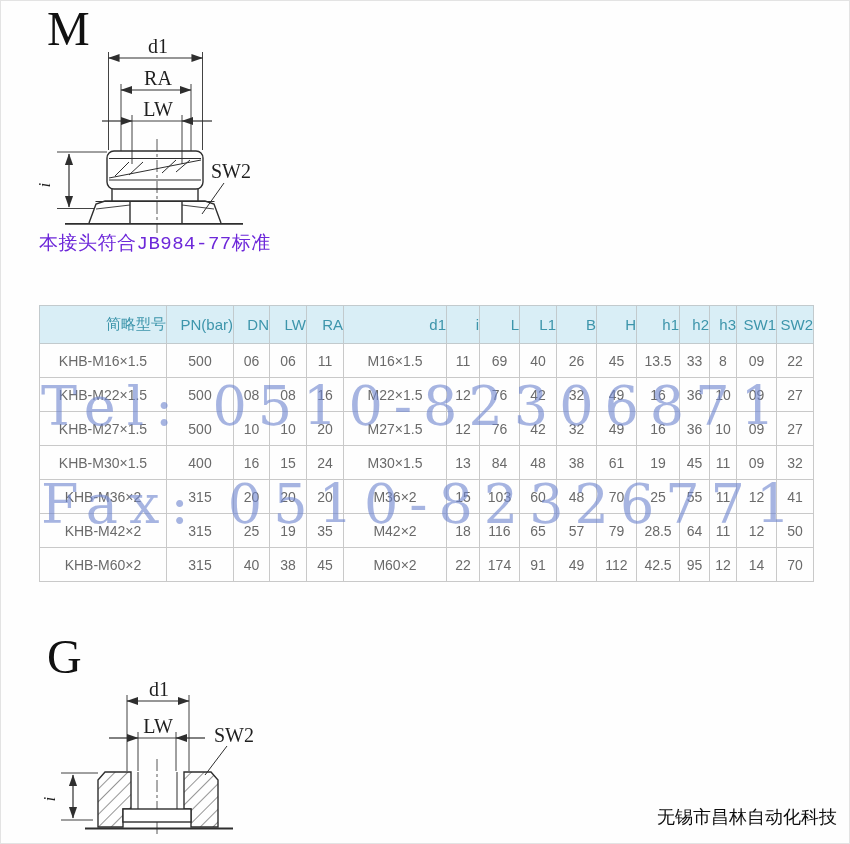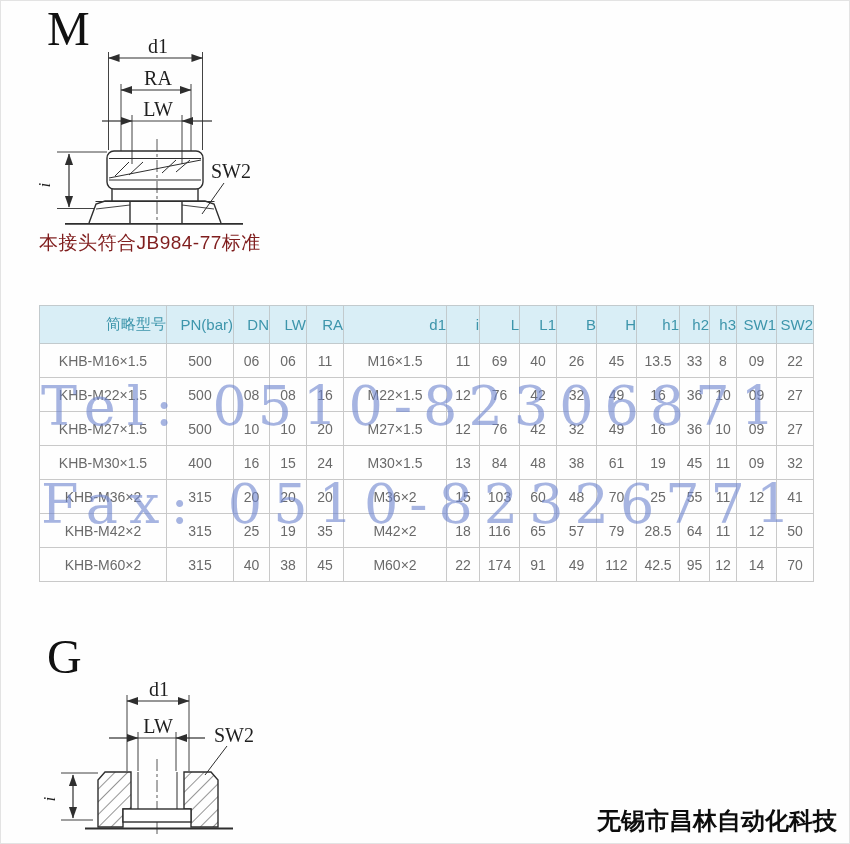--- a/index.html
+++ b/index.html
@@ -12,21 +12,21 @@
     position:absolute;font-family:"Liberation Serif",serif;
     font-size:48px;color:#111;line-height:1;
   }
   .letter-m{left:46px;top:4px;}
   .letter-g{left:46px;top:632px;}
   .diagram{position:absolute;pointer-events:none;}
   .m-diagram{left:0;top:0;}
   .g-diagram{left:0;top:630px;}
   .std-note{
     position:absolute;left:38px;top:229px;
-    font-family:Liberation Sans, sans-serif;font-size:19px;color:#7f1d1d;
+    font-family:Liberation Mono, monospace;font-size:19px;color:#6d28d9;
     letter-spacing:0.5px;white-space:nowrap;
   }
   .spec-table{
     position:absolute;left:38px;top:304px;
     border-collapse:collapse;table-layout:fixed;
   }
   .spec-table th{
     background:#d9eef6;color:#3d95ab;font-weight:normal;
     font-size:15px;height:37px;border:1px solid #c2cacd;
     padding:0;text-align:right;
@@ -38,21 +38,21 @@
   .wm{
     position:absolute;left:40px;z-index:5;
     font-family:"DejaVu Serif",serif;font-size:54px;letter-spacing:11px;
     color:rgba(112,134,206,0.62);white-space:nowrap;pointer-events:none;
     line-height:1.2;
   }
   .wm-tel{top:374px;}
   .wm-fax{top:472px;}
   .company{
     position:absolute;right:12px;top:804px;
-    font-size:24px;font-weight:bold;color:#0d0d0d;white-space:nowrap;
+    font-size:18px;font-weight:normal;color:#0d0d0d;white-space:nowrap;
     font-family:"Liberation Sans",sans-serif;
   }
   .dim-label{
     font-family:"Liberation Serif",serif;font-size:20px;fill:#1f1f1f;
   }
   .dim-label-i{
     font-family:"Liberation Serif",serif;font-style:italic;font-size:17px;fill:#1f1f1f;
   }
 </style>
 </head>

